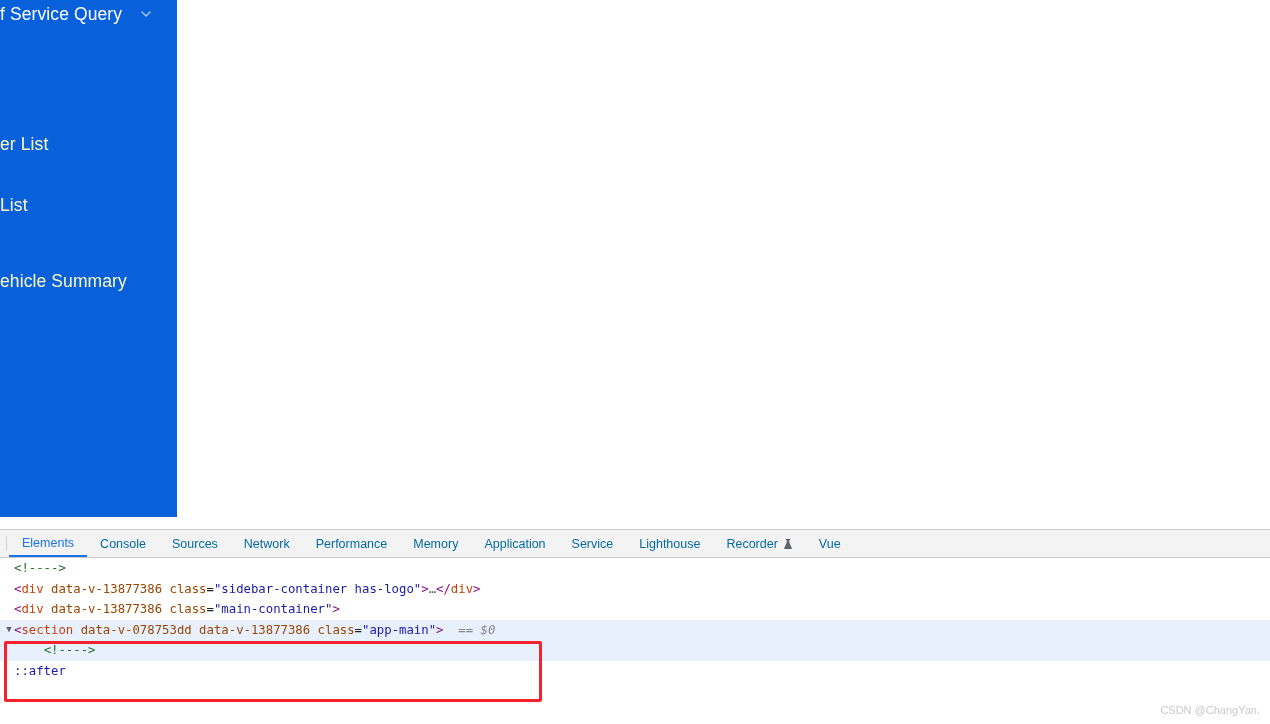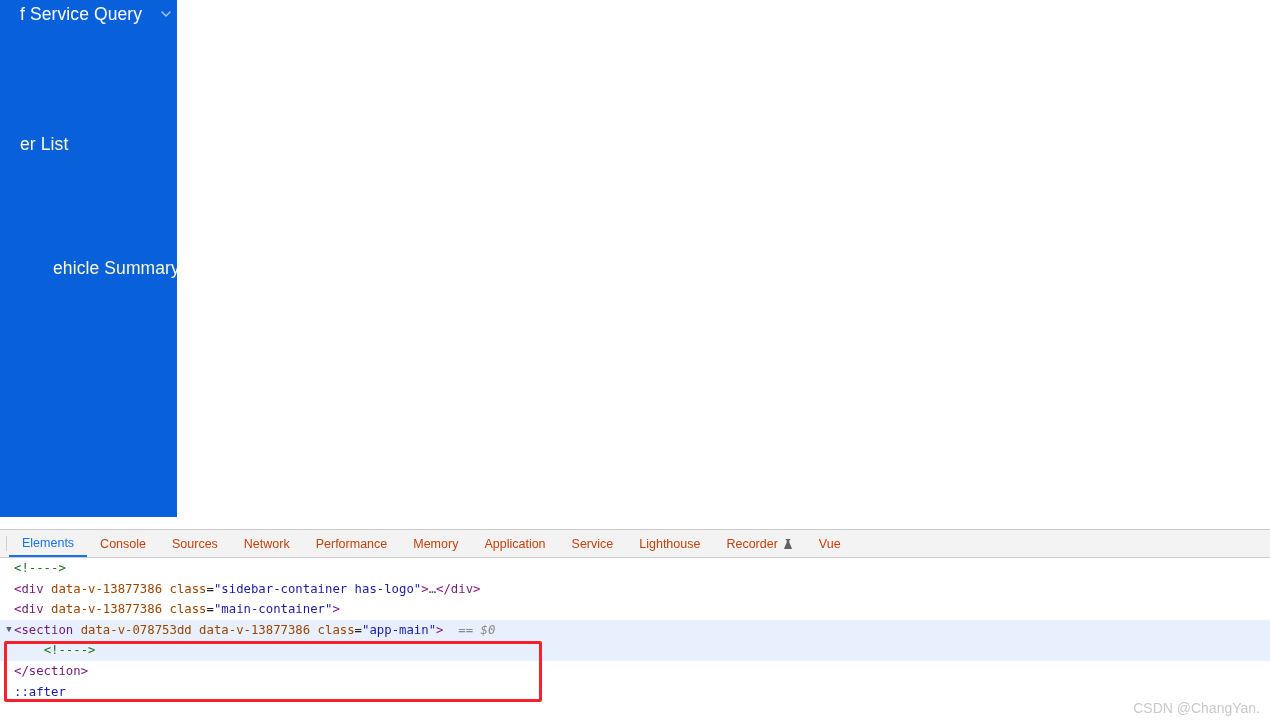--- a/index.html
+++ b/index.html
@@ -42,21 +42,20 @@
 
   .menu-item {
     position: absolute;
     left: 0;
     width: 210px;
     height: 28px;
     display: flex;
     align-items: flex-start;
     box-sizing: border-box;
     cursor: pointer;
-    margin-left: 20px;
   }
 
   .menu-label {
     font-size: 17.5px;
     line-height: 28px;
     letter-spacing: 0.1px;
     white-space: nowrap;
     overflow: visible;
   }
 
@@ -117,21 +116,21 @@
     margin: 6px 2px 6px 0;
     flex: 0 0 auto;
   }
 
   .dt-tab {
     display: flex;
     align-items: center;
     gap: 5px;
     padding: 0 13px;
     font-size: 12.5px;
-    color: #c2410c;
+    color: #0369a1;
     cursor: pointer;
     white-space: nowrap;
     box-sizing: border-box;
     position: relative;
   }
 
   .dt-tab.active {
     color: #1a73e8;
     border-bottom: 2px solid #1a73e8;
   }
@@ -175,21 +174,21 @@
     color: #5f6368;
     font-size: 9px;
     text-align: center;
     vertical-align: middle;
     position: relative;
     top: -1px;
     cursor: pointer;
   }
   .twisty.empty { color: transparent; cursor: default; }
 
-  .tag { color: #701a75; }
+  .tag { color: #c2410c; }
   .attr { color: #994500; }
   .val { color: #1a1aa6; }
   .punct { color: #881280; }
   .comment { color: #236e25; }
   .ellip { color: #555555; }
   .sel-marker { color: #888888; font-style: italic; }
   .pseudo { color: #1a1aa6; }
 
   .red-box {
     position: absolute;
@@ -200,21 +199,21 @@
     border: 3px solid #f5222d;
     border-radius: 2px;
     box-sizing: border-box;
     pointer-events: none;
   }
 
   .watermark {
     position: absolute;
     right: 10px;
     bottom: 8px;
-    font-size: 14px;
+    font-size: 11px;
     color: #c9c9c9;
     font-family: "Liberation Sans", sans-serif;
     white-space: nowrap;
   }
 </style>
 </head>
 <body>
 
 <div id="root">
 
@@ -225,21 +224,24 @@
           <span class="menu-label">f Service Query</span>
           <span class="chevron" style="left: 139px; top: 7px;">
             <svg viewBox="0 0 14 14" width="14" height="14">
               <path d="M3 5 L7 9 L11 5" fill="none" stroke="#dfeaf9" stroke-width="1.3" stroke-linecap="round" stroke-linejoin="round"></path>
             </svg>
           </span>
         </div>
         <div class="menu-item leaf" style="top: 130px;">
           <span class="menu-label">er List</span>
         </div>
-        <div class="menu-item leaf" style="top: 254px; padding-left: 33px;">
+        <div class="menu-item leaf" style="top: 191px;">
+          <span class="menu-label"> List</span>
+        </div>
+        <div class="menu-item leaf" style="top: 267px;">
           <span class="menu-label">ehicle Summary</span>
         </div>
       </div>
 
     <div class="content-blank"></div>
   </div>
 
   <div class="devtools">
 
     <div class="dt-tabbar" id="dt-tabbar">
@@ -283,21 +285,20 @@
           <span>Vue</span>
         </div>
       </div>
 
     <div class="dom-tree" id="dom-tree">
         <div class="dom-row"><span class="twisty empty">&nbsp;</span><span class="comment">&lt;!----&gt;</span></div>
         <div class="dom-row"><span class="twisty empty">&nbsp;</span><span class="punct">&lt;</span><span class="tag">div</span><span> </span><span class="attr">data-v-13877386</span><span> </span><span class="attr">class</span><span>=</span><span class="val">"sidebar-container has-logo"</span><span class="punct">&gt;</span><span class="ellip">…</span><span class="punct">&lt;/</span><span class="tag">div</span><span class="punct">&gt;</span></div>
         <div class="dom-row"><span class="twisty empty">&nbsp;</span><span class="punct">&lt;</span><span class="tag">div</span><span> </span><span class="attr">data-v-13877386</span><span> </span><span class="attr">class</span><span>=</span><span class="val">"main-container"</span><span class="punct">&gt;</span></div>
         <div class="dom-row sel"><span class="twisty">▼</span><span class="punct">&lt;</span><span class="tag">section</span><span> </span><span class="attr">data-v-078753dd</span><span> </span><span class="attr">data-v-13877386</span><span> </span><span class="attr">class</span><span>=</span><span class="val">"app-main"</span><span class="punct">&gt;</span><span class="sel-marker">  == $0</span></div>
         <div class="dom-row sel"><span class="twisty empty">&nbsp;</span><span>    </span><span class="comment">&lt;!----&gt;</span></div>
-        <div class="dom-row"><span class="twisty empty">&nbsp;</span><span class="punct">&lt;/</span><span class="tag">section</span><span class="punct">&gt;</span></div>
         <div class="dom-row"><span class="twisty empty">&nbsp;</span><span class="pseudo">::after</span></div>
       <div class="red-box"></div>
     </div>
 
   </div>
 
   <div class="watermark">CSDN @ChangYan.</div>
 
 </div>
 

